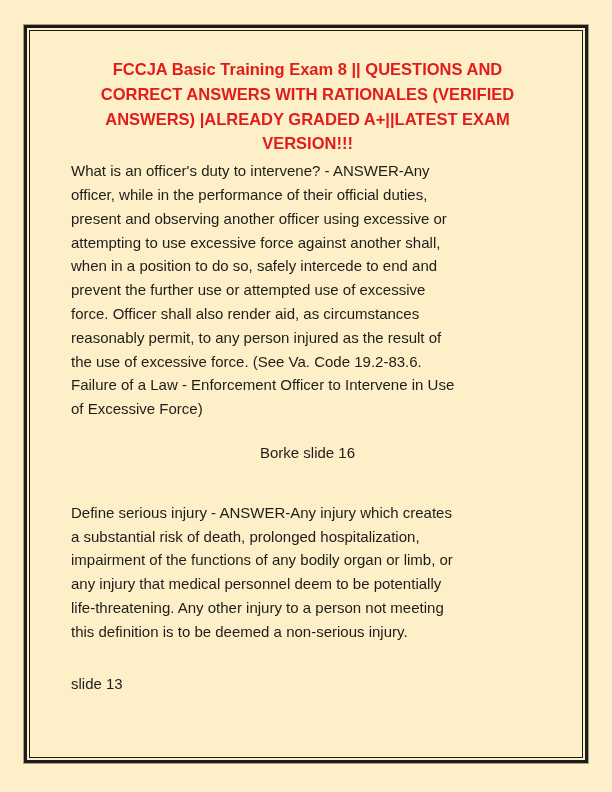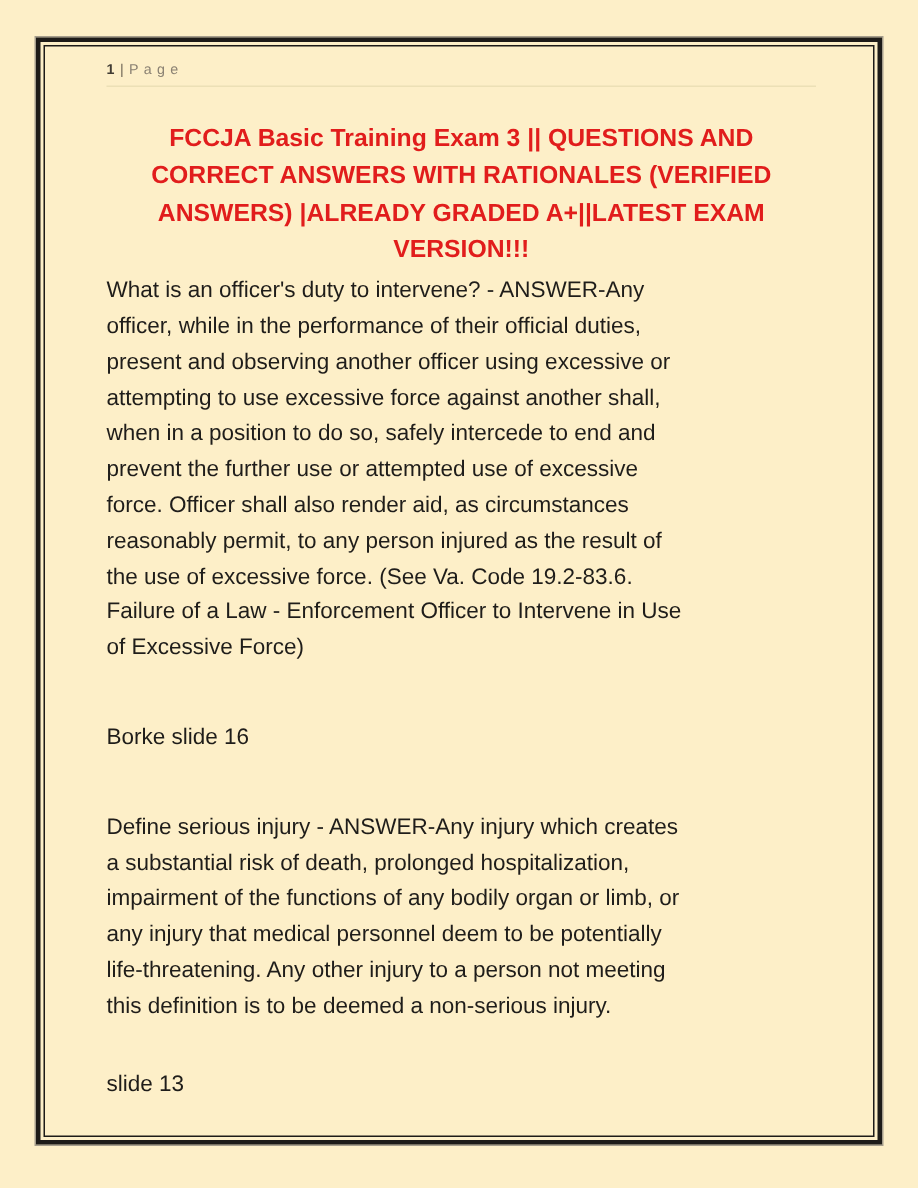--- a/index.html
+++ b/index.html
@@ -63,39 +63,34 @@
     white-space: pre-line;
   }
 
   .para {
     font-size: 15px;
     line-height: 23.8px;
     color: #1f1d1a;
     white-space: pre-line;
   }
   .para.qa-1   { margin-top: 3px; }
-  .para.note-1 { margin-top: 36px; }
+  .para.note-1 { margin-top: 20px; text-align: center; }
   .para.qa-2   { margin-top: 36px; }
   .para.note-2 { margin-top: 28px; }
 </style>
 </head>
 <body>
 
 <div class="page">
   <div class="frame-outer">
     <div class="frame-inner">
       <div class="content">
 
-        <div class="header">
-          <span class="pnum">1</span>
-          <span class="psep">|</span>
-          <span class="plabel">Page</span>
-        </div>
 
-        <h1 class="title">FCCJA Basic Training Exam 3 || QUESTIONS AND
+        <h1 class="title">FCCJA Basic Training Exam 8 || QUESTIONS AND
 CORRECT ANSWERS WITH RATIONALES (VERIFIED
 ANSWERS) |ALREADY GRADED A+||LATEST EXAM
 VERSION!!!</h1>
 
         <p class="para qa-1">What is an officer's duty to intervene? - ANSWER-Any
 officer, while in the performance of their official duties,
 present and observing another officer using excessive or
 attempting to use excessive force against another shall,
 when in a position to do so, safely intercede to end and
 prevent the further use or attempted use of excessive

